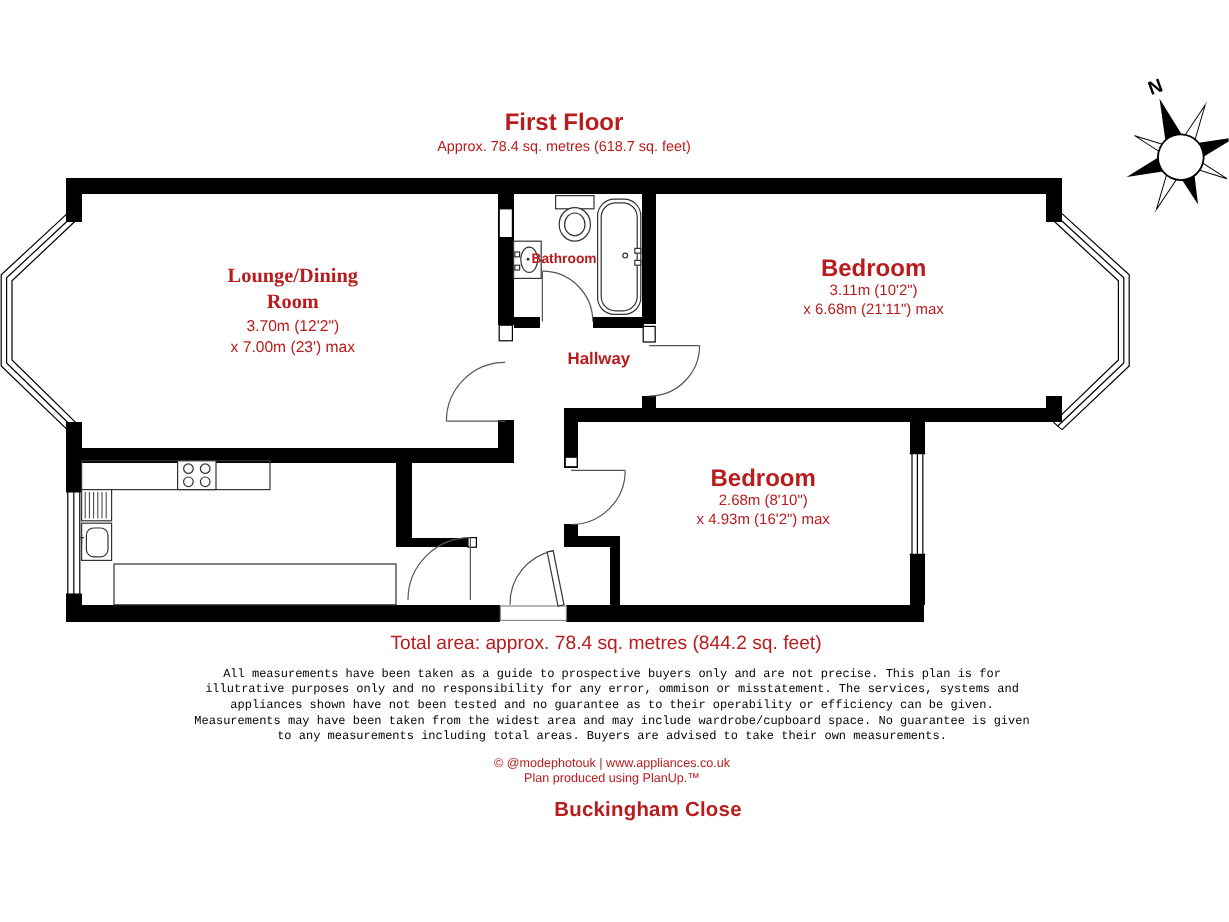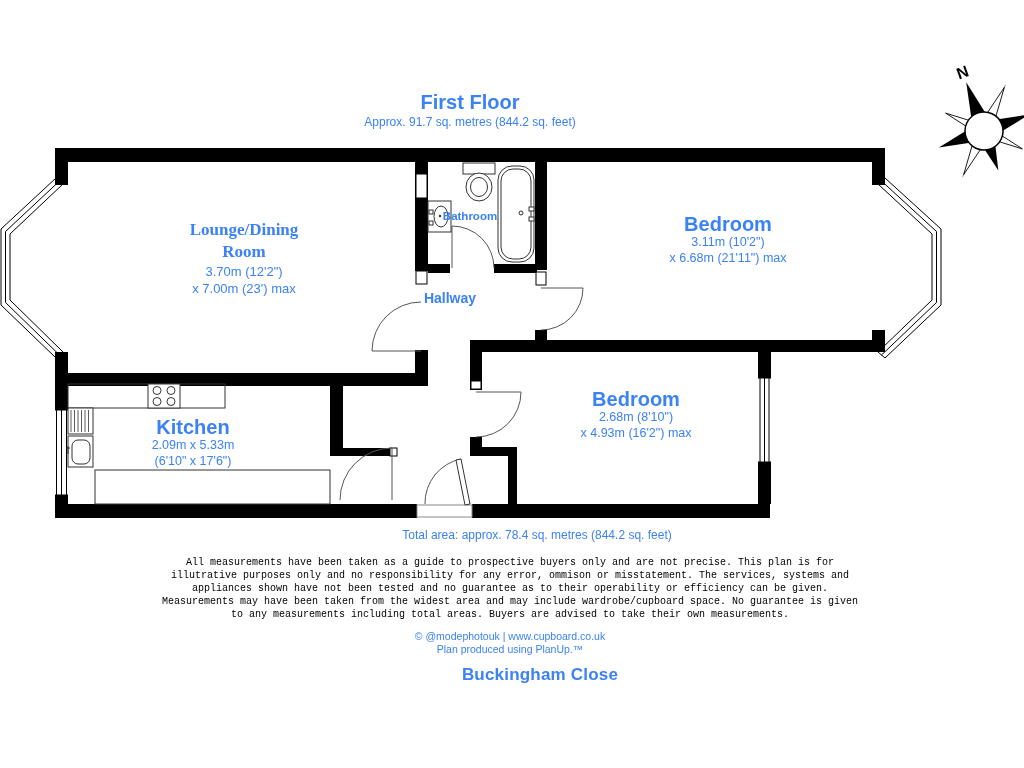--- a/index.html
+++ b/index.html
@@ -1,28 +1,28 @@
 <!DOCTYPE html>
 <html><head>
 <meta charset="utf-8">
 <style>
   html,body{margin:0;padding:0;background:#ffffff;}
   .page{position:relative;width:1024px;height:768px;background:#ffffff;overflow:hidden;
         font-family:"Liberation Sans", sans-serif;color:#000;}
   .plan-svg{position:absolute;left:0;top:0;}
-  .lbl{position:absolute;transform:translateX(-50%);text-align:center;white-space:nowrap;color:#3b82f6;}
+  .lbl{position:absolute;transform:translateX(-50%);text-align:center;white-space:nowrap;color:#b91c1c;}
   .title{font-size:20px;font-weight:bold;}
   .subtitle{font-size:12px;}
   .room-name{font-size:20px;font-weight:bold;line-height:20px;}
   .room-name-lg{font-size:17px;font-weight:bold;line-height:22px;font-family:Liberation Serif, serif;}
   .room-dim{font-size:12.5px;line-height:16px;}
   .room-dim-lg{font-size:13px;line-height:17px;}
   .small-room{font-size:11.5px;font-weight:bold;}
   .hallway{font-size:14px;font-weight:bold;}
-  .total{font-size:12px;margin-left:32px;}
+  .total{font-size:16px;}
   .disclaimer{position:absolute;left:155px;top:556px;width:710px;transform:none;
               font-size:10px;line-height:13px;text-align:center;white-space:normal;font-family:Liberation Mono, monospace;}
   .credit{font-size:10.5px;}
   .address{font-size:17px;font-weight:bold;letter-spacing:0.2px;margin-left:32px;}
 </style>
 </head>
 <body>
 
 <div class="page">
 
@@ -157,53 +157,48 @@
       <polygon points="34,-34 4,-12 12,-4" fill="#ffffff" stroke="#000000" stroke-width="0.8"></polygon>
       <polygon points="-34,34 -4,12 -12,4" fill="#ffffff" stroke="#000000" stroke-width="0.8"></polygon>
       <polygon points="-30,-30 -11,-5 -5,-11" fill="#ffffff" stroke="#000000" stroke-width="0.8"></polygon>
       <polygon points="30,30 11,5 5,11" fill="#ffffff" stroke="#000000" stroke-width="0.8"></polygon>
       <circle cx="0" cy="0" r="19" fill="#ffffff" stroke="#000000" stroke-width="1.5"></circle>
       <text x="0" y="-57" text-anchor="middle" font-family="Liberation Sans, sans-serif" font-size="16" font-weight="bold" fill="#000000">N</text>
     </g>
   </svg>
 
   <div class="lbl title" style="left:470px;top:91px;">First Floor</div>
-  <div class="lbl subtitle" style="left:470px;top:115px;">Approx. 91.7 sq. metres (844.2 sq. feet)</div>
+  <div class="lbl subtitle" style="left:470px;top:115px;">Approx. 78.4 sq. metres (618.7 sq. feet)</div>
 
   <div class="lbl" style="left:244px;top:219px;">
     <div class="room-name-lg">Lounge/Dining</div>
     <div class="room-name-lg">Room</div>
     <div class="room-dim-lg">3.70m (12'2")</div>
     <div class="room-dim-lg">x 7.00m (23') max</div>
   </div>
 
   <div class="lbl small-room" style="left:470px;top:210px;text-align:right;">Bathroom</div>
 
-  <div class="lbl hallway" style="left:450px;top:290px;">Hallway</div>
+  <div class="lbl hallway" style="left:499px;top:290px;">Hallway</div>
 
   <div class="lbl" style="left:728px;top:214px;">
     <div class="room-name">Bedroom</div>
     <div class="room-dim">3.11m (10'2")</div>
     <div class="room-dim">x 6.68m (21'11") max</div>
   </div>
 
-  <div class="lbl" style="left:193px;top:417px;">
-    <div class="room-name">Kitchen</div>
-    <div class="room-dim">2.09m x 5.33m</div>
-    <div class="room-dim">(6'10" x 17'6")</div>
-  </div>
 
   <div class="lbl" style="left:636px;top:389px;">
     <div class="room-name">Bedroom</div>
     <div class="room-dim">2.68m (8'10")</div>
     <div class="room-dim">x 4.93m (16'2") max</div>
   </div>
 
   <div class="lbl total" style="left:505px;top:528px;">Total area: approx. 78.4 sq. metres (844.2 sq. feet)</div>
 
   <div class="disclaimer">All measurements have been taken as a guide to prospective buyers only and are not precise. This plan is for illutrative purposes only and no responsibility for any error, ommison or misstatement. The services, systems and appliances shown have not been tested and no guarantee as to their operability or efficiency can be given. Measurements may have been taken from the widest area and may include wardrobe/cupboard space. No guarantee is given to any measurements including total areas. Buyers are advised to take their own measurements.</div>
 
-  <div class="lbl credit" style="left:510px;top:630px;">© @modephotouk | www.cupboard.co.uk</div>
+  <div class="lbl credit" style="left:510px;top:630px;">© @modephotouk | www.appliances.co.uk</div>
   <div class="lbl credit" style="left:510px;top:643px;text-align:center;">Plan produced using PlanUp.™</div>
 
   <div class="lbl address" style="left:508px;top:665px;">Buckingham Close</div>
 
 </div>
 
 </body></html>

